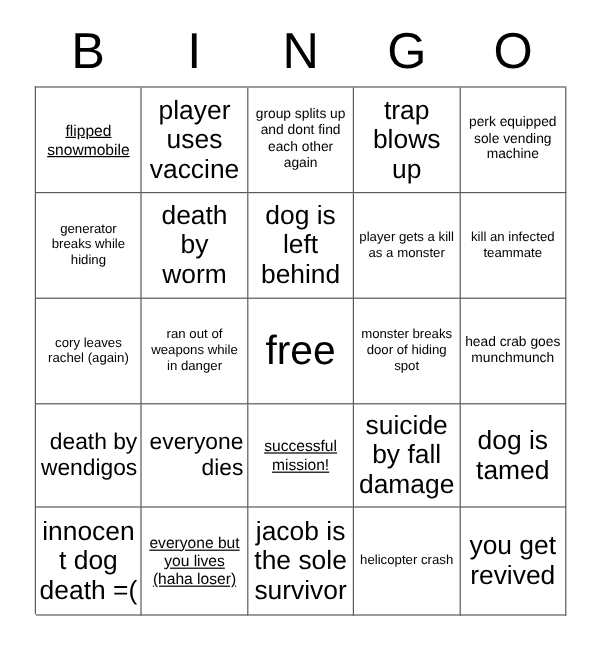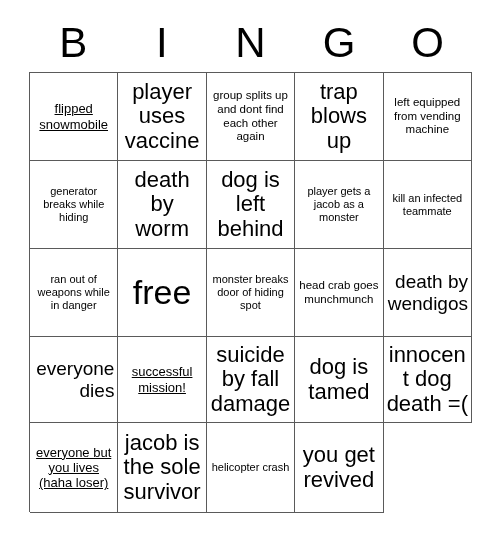--- a/index.html
+++ b/index.html
@@ -98,36 +98,39 @@
       <div class="cell fs-xl">
         <span class="cell-text">player uses vaccine</span>
       </div>
       <div class="cell fs-xs">
         <span class="cell-text">group splits up and dont find each other again</span>
       </div>
       <div class="cell fs-xl">
         <span class="cell-text">trap blows up</span>
       </div>
       <div class="cell fs-xs">
-        <span class="cell-text">left equipped from vending machine</span>
+        <span class="cell-text">perk equipped sole vending machine</span>
       </div>
       <div class="cell fs-md">
         <span class="cell-text">generator breaks while hiding</span>
       </div>
       <div class="cell fs-xl">
         <span class="cell-text">death by worm</span>
       </div>
       <div class="cell fs-xl">
         <span class="cell-text">dog is left behind</span>
       </div>
       <div class="cell fs-md">
-        <span class="cell-text">player gets a jacob as a monster</span>
+        <span class="cell-text">player gets a kill as a monster</span>
       </div>
       <div class="cell fs-md">
         <span class="cell-text">kill an infected teammate</span>
+      </div>
+      <div class="cell fs-md">
+        <span class="cell-text">cory leaves rachel (again)</span>
       </div>
       <div class="cell fs-md">
         <span class="cell-text">ran out of weapons while in danger</span>
       </div>
       <div class="cell fs-xxl">
         <span class="cell-text">free</span>
       </div>
       <div class="cell fs-md">
         <span class="cell-text">monster breaks door of hiding spot</span>
       </div>

